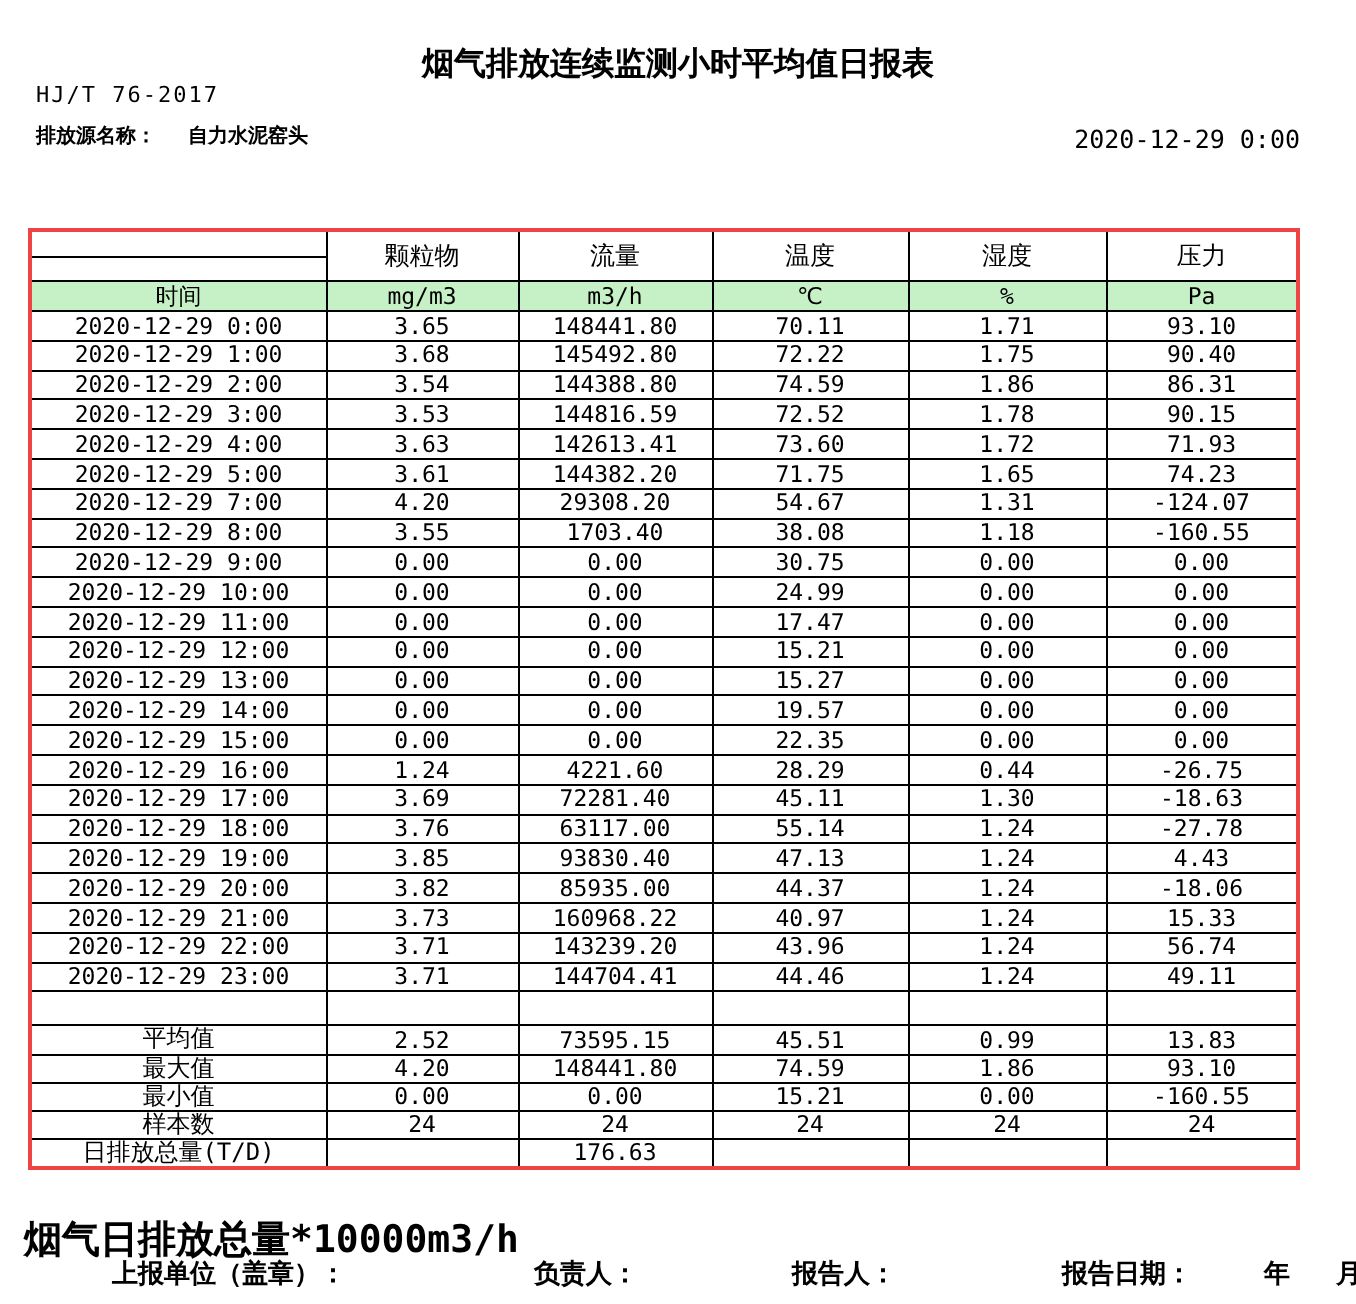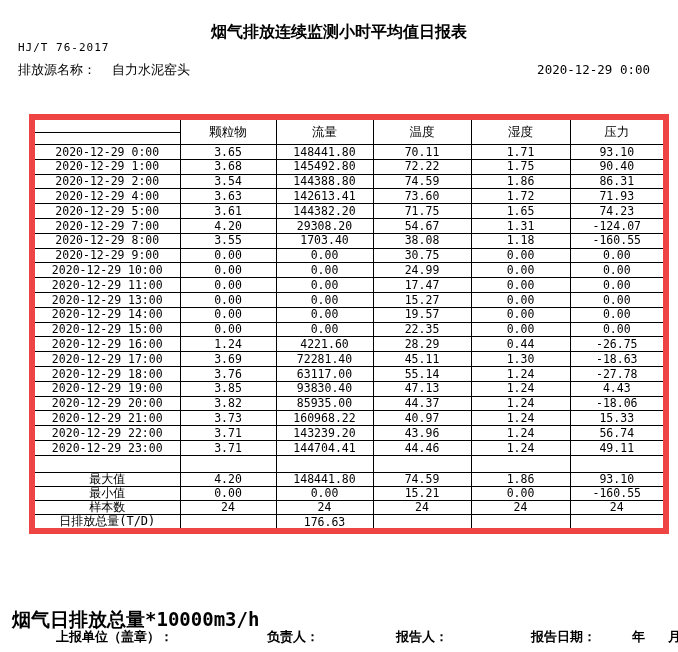--- a/index.html
+++ b/index.html
@@ -3,28 +3,28 @@
 <meta charset="utf-8">
 <style>
   html,body{margin:0;padding:0;}
   body{
     width:678px;height:652px;position:relative;overflow:hidden;
     background:#ffffff;color:#000000;
     font-family:"DejaVu Sans Mono","DejaVu Sans","Liberation Sans",sans-serif;
   }
   .doc-standard{position:absolute;left:18px;top:6px;font-size:11px;font-weight:normal;letter-spacing:1px;margin-top:35px;}
   .doc-title{position:absolute;left:0;top:22px;width:100%;text-align:center;font-size:16px;font-weight:bold;}
-  .info-line{position:absolute;left:18px;top:61px;font-size:13px;font-weight:normal;}
+  .info-line{position:absolute;left:18px;top:61px;font-size:10px;font-weight:bold;}
   .info-line .src-val{margin-left:16px;}
   .report-datetime{position:absolute;right:28px;top:62px;font-size:12.5px;font-weight:normal;}
 
   table.report{
-    position:absolute;left:29px;top:114px;width:636px;
+    position:absolute;left:14px;top:114px;width:636px;
     border-collapse:collapse;table-layout:fixed;
-    border:6px solid #ef4444;
+    border:2px solid #ef4444;
   }
   table.report th,table.report td{
     border:1px solid #000;text-align:center;padding:0;
     font-weight:normal;white-space:nowrap;overflow:hidden;
     font-size:11.5px;line-height:1.1;
   }
   tr.row-names th{height:24px;font-size:12.5px;}
   tr.row-units th,tr.row-units td{height:14px;background:var(--hdr-green,#c6f0c6);font-size:11.5px;}
   tr.data-row td{height:13.8px;}
   tr.gap-row td{height:16px;}
@@ -66,20 +66,28 @@
   </colgroup>
   <thead>
     <tr class="row-names">
       <th class="split-cell"></th>
       <th>颗粒物</th>
       <th>流量</th>
       <th>温度</th>
       <th>湿度</th>
       <th>压力</th>
     </tr>
+    <tr class="row-units">
+      <th>时间</th>
+      <td>mg/m3</td>
+      <td>m3/h</td>
+      <td>℃</td>
+      <td>%</td>
+      <td>Pa</td>
+    </tr>
   </thead>
   <tbody>
       <tr class="data-row">
         <td>2020-12-29 0:00</td>
         <td>3.65</td>
         <td>148441.80</td>
         <td>70.11</td>
         <td>1.71</td>
         <td>93.10</td>
       </tr>
@@ -93,20 +101,28 @@
       </tr>
       <tr class="data-row">
         <td>2020-12-29 2:00</td>
         <td>3.54</td>
         <td>144388.80</td>
         <td>74.59</td>
         <td>1.86</td>
         <td>86.31</td>
       </tr>
       <tr class="data-row">
+        <td>2020-12-29 3:00</td>
+        <td>3.53</td>
+        <td>144816.59</td>
+        <td>72.52</td>
+        <td>1.78</td>
+        <td>90.15</td>
+      </tr>
+      <tr class="data-row">
         <td>2020-12-29 4:00</td>
         <td>3.63</td>
         <td>142613.41</td>
         <td>73.60</td>
         <td>1.72</td>
         <td>71.93</td>
       </tr>
       <tr class="data-row">
         <td>2020-12-29 5:00</td>
         <td>3.61</td>
@@ -149,20 +165,28 @@
       </tr>
       <tr class="data-row">
         <td>2020-12-29 11:00</td>
         <td>0.00</td>
         <td>0.00</td>
         <td>17.47</td>
         <td>0.00</td>
         <td>0.00</td>
       </tr>
       <tr class="data-row">
+        <td>2020-12-29 12:00</td>
+        <td>0.00</td>
+        <td>0.00</td>
+        <td>15.21</td>
+        <td>0.00</td>
+        <td>0.00</td>
+      </tr>
+      <tr class="data-row">
         <td>2020-12-29 13:00</td>
         <td>0.00</td>
         <td>0.00</td>
         <td>15.27</td>
         <td>0.00</td>
         <td>0.00</td>
       </tr>
       <tr class="data-row">
         <td>2020-12-29 14:00</td>
         <td>0.00</td>
@@ -243,20 +267,28 @@
         <td>1.24</td>
         <td>49.11</td>
       </tr>
       <tr class="gap-row">
         <td></td>
         <td></td>
         <td></td>
         <td></td>
         <td></td>
         <td></td>
+      </tr>
+      <tr class="summary-row">
+        <td>平均值</td>
+        <td>2.52</td>
+        <td>73595.15</td>
+        <td>45.51</td>
+        <td>0.99</td>
+        <td>13.83</td>
       </tr>
       <tr class="summary-row">
         <td>最大值</td>
         <td>4.20</td>
         <td>148441.80</td>
         <td>74.59</td>
         <td>1.86</td>
         <td>93.10</td>
       </tr>
       <tr class="summary-row">

